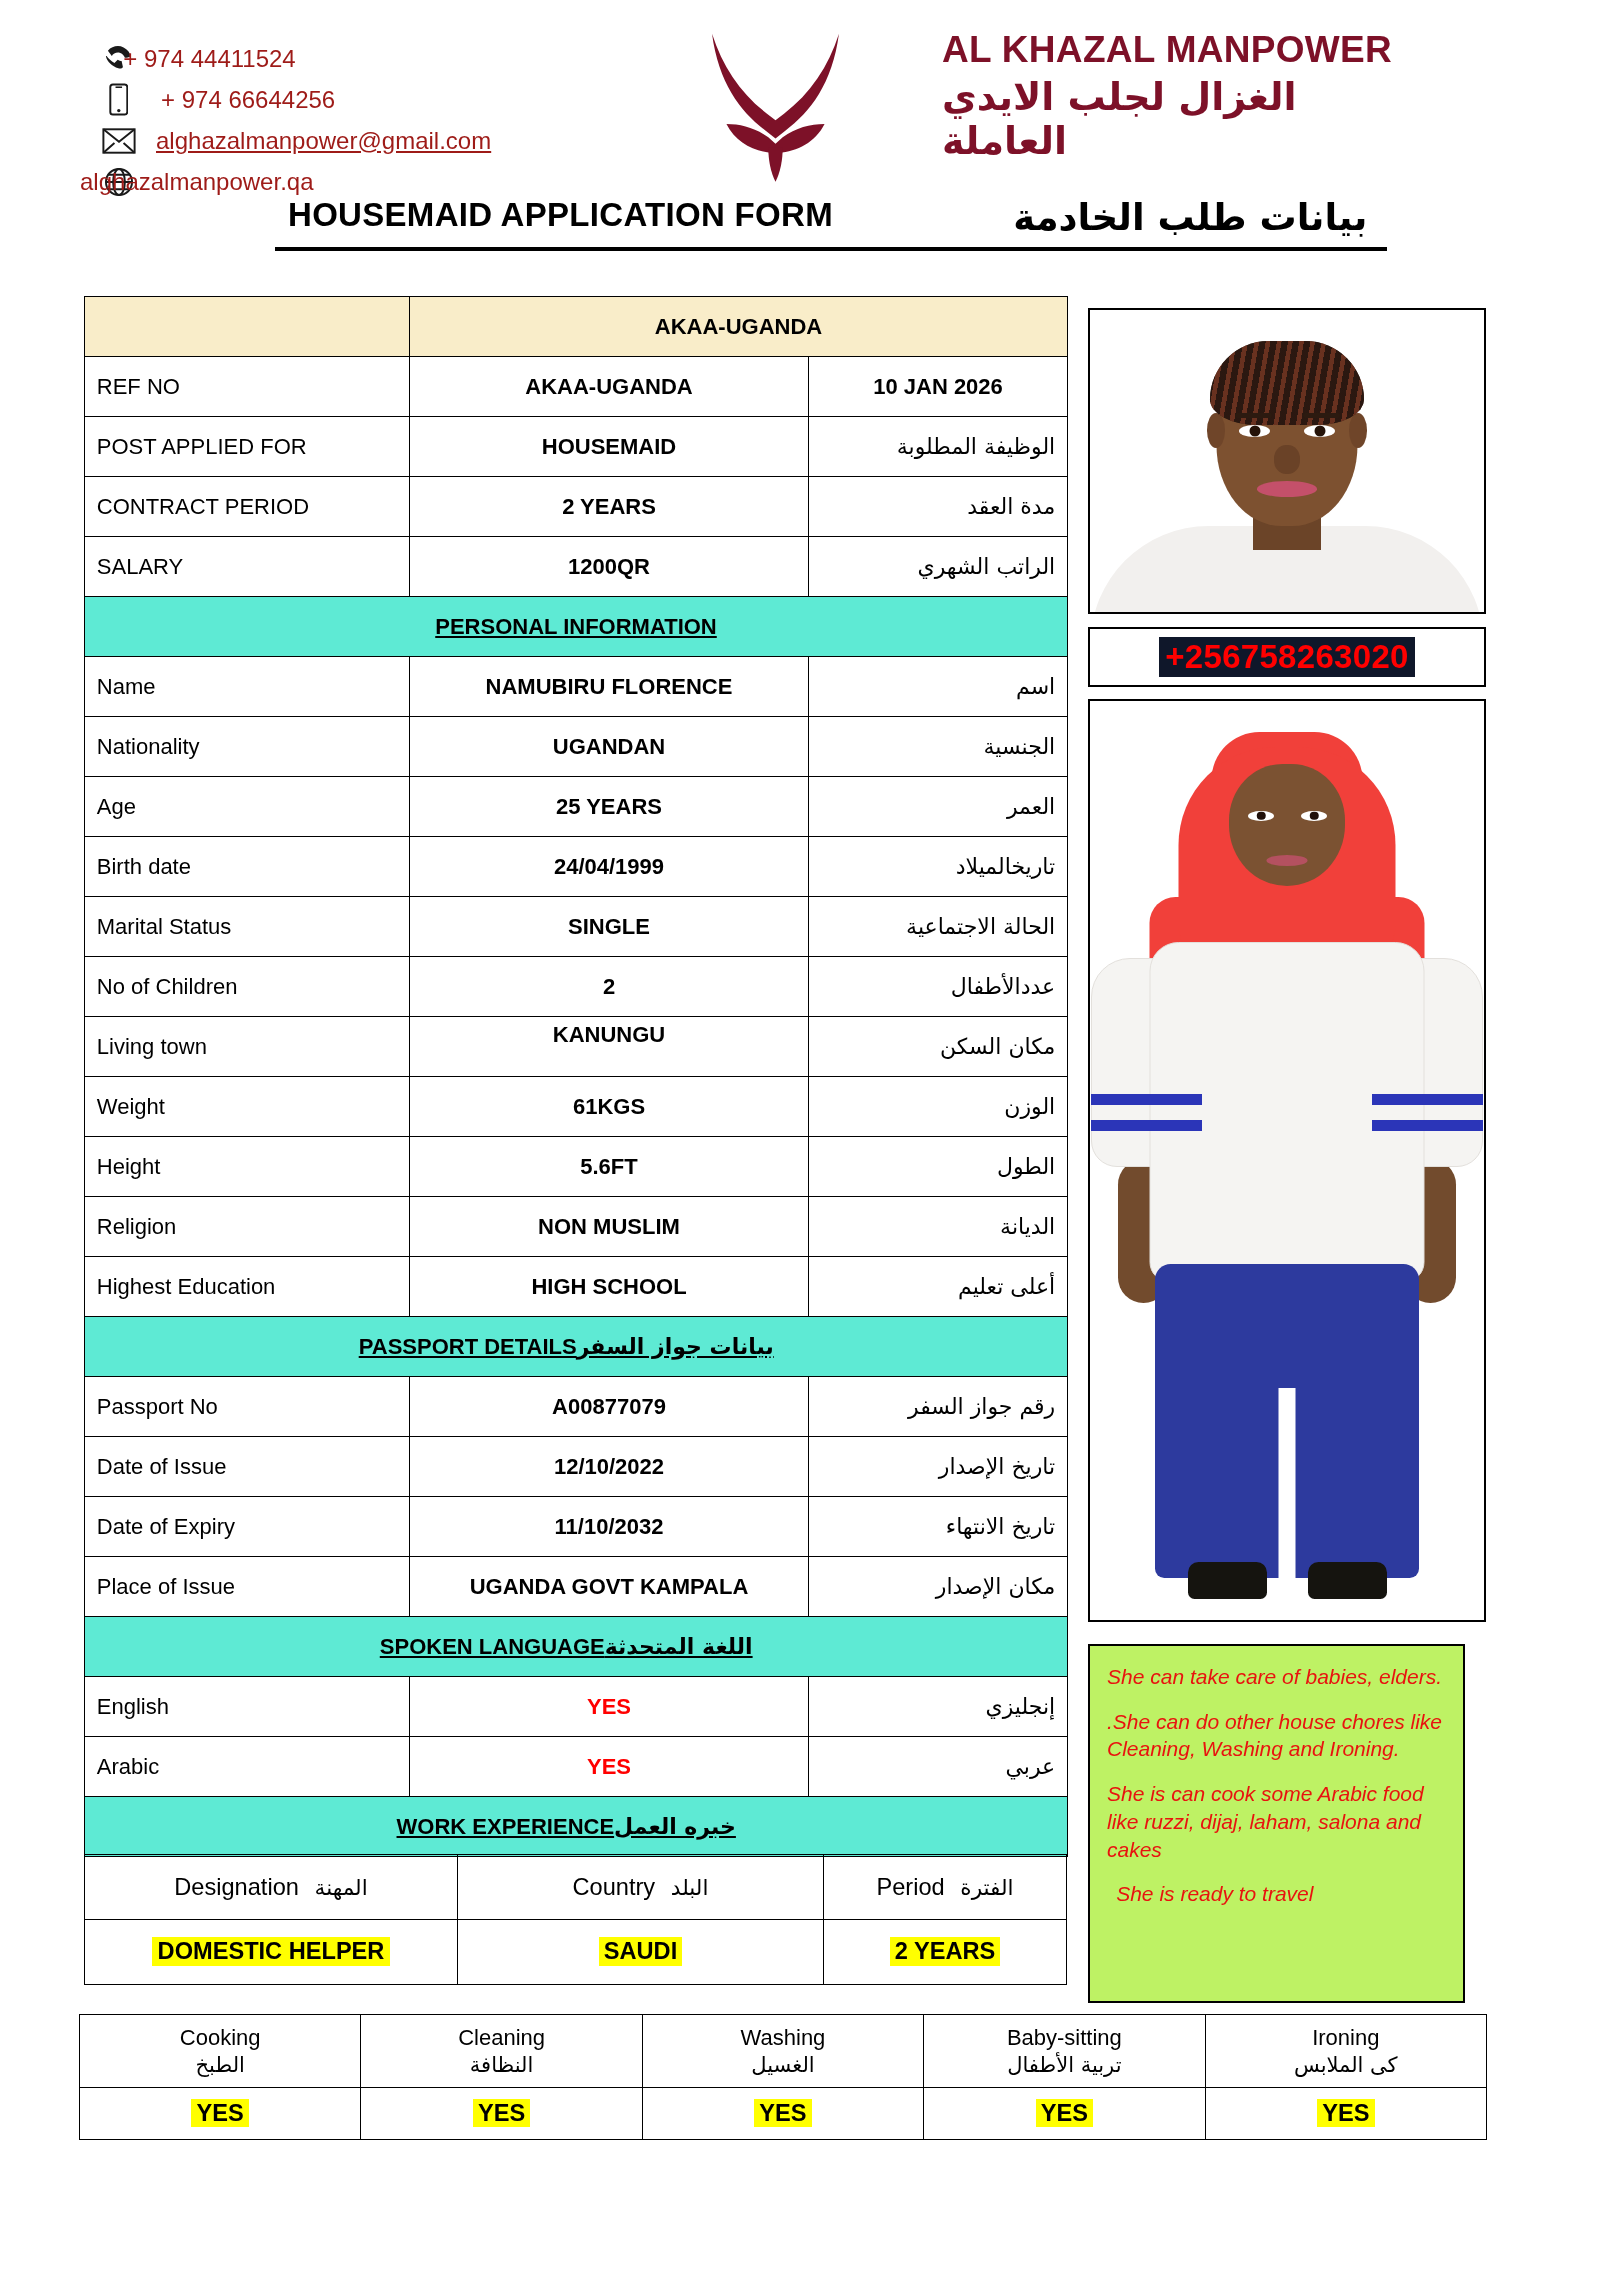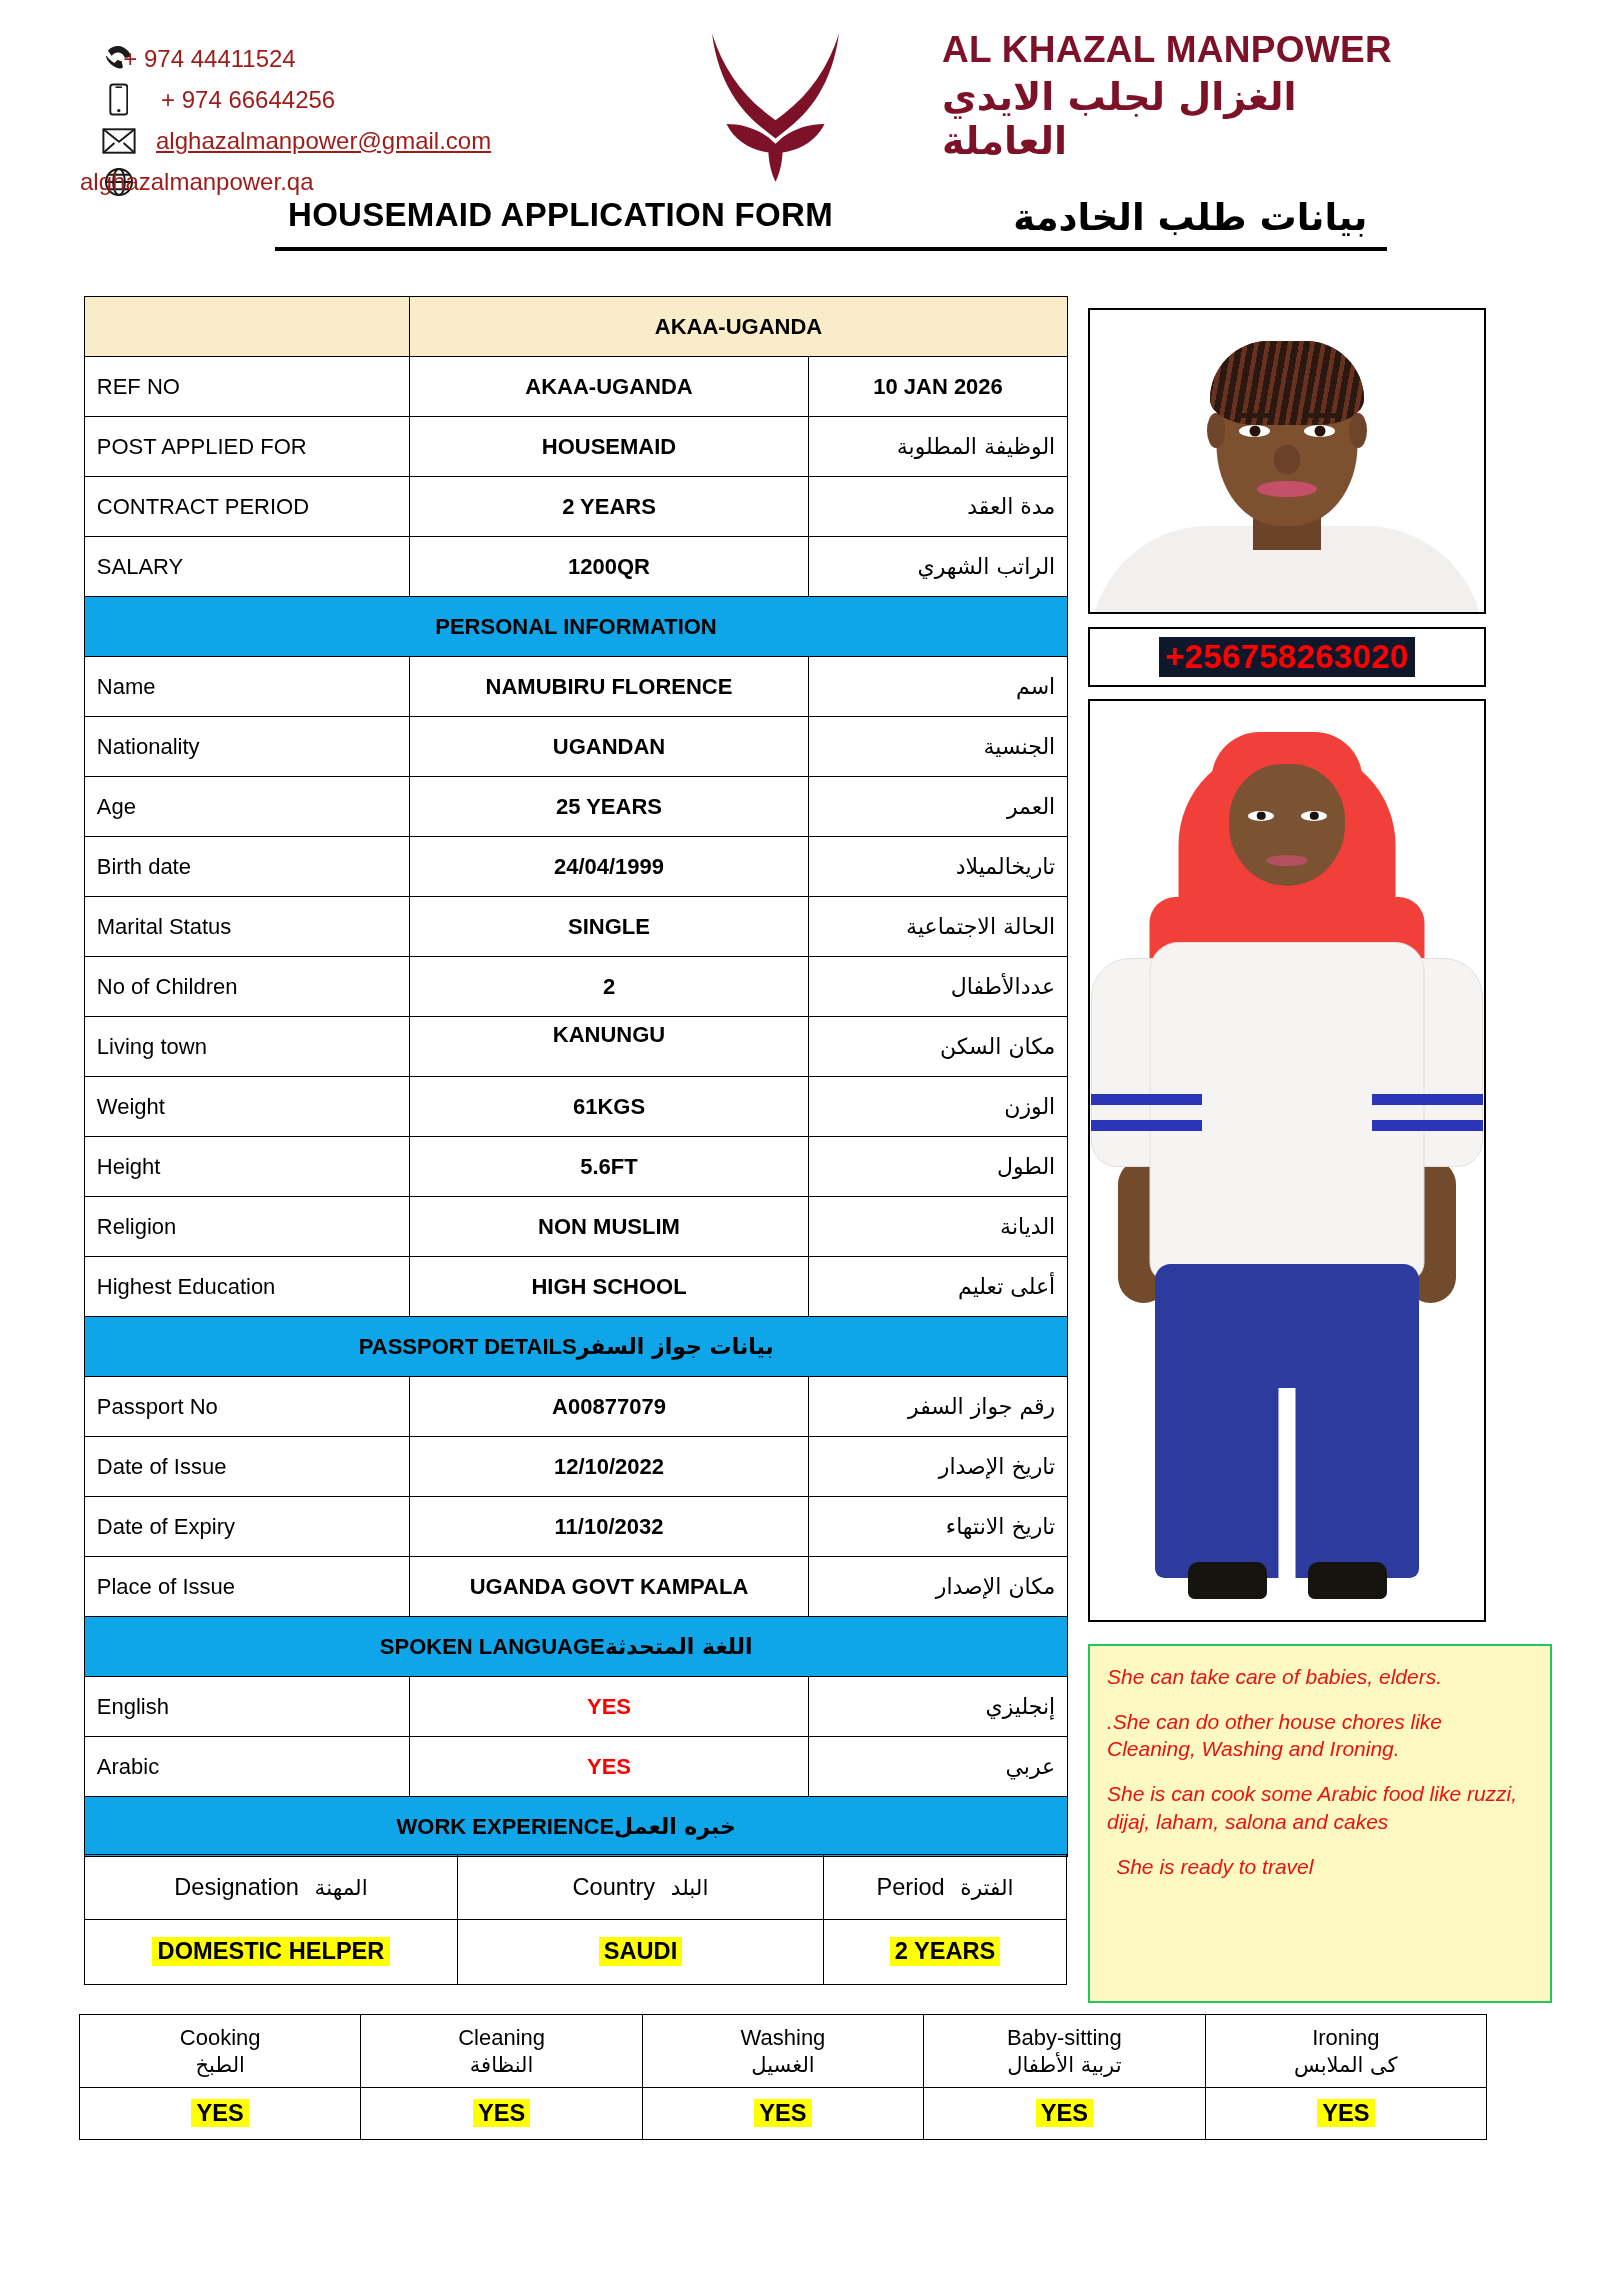--- a/index.html
+++ b/index.html
@@ -73,21 +73,21 @@
   .ar { direction:rtl; text-align:right; font-family:"DejaVu Sans", sans-serif; font-size:22px; }
 
   .band {
     background:#fbecd5;
     text-align:center;
     font-weight:bold;
     font-size:25px;
     height:65px;
   }
   .band.cream { background:#f9edc9; }
-  .band.peach { background:#0ea5e9; }
+  .band.peach { background:#5eead4;text-decoration:underline; }
   .band .ar-inline {
     direction:rtl; font-family:"DejaVu Sans", sans-serif; font-weight:bold;
     margin-right:19.6px;
   }
 
   
   .we-table {
     position:absolute; left:84px; top:1854px; width:983px;
     border-collapse:collapse; table-layout:fixed;
   }
@@ -112,22 +112,22 @@
   .phone-box {
     position:absolute; left:1088px; top:627px; width:398px; height:60px;
     border:2px solid #000; background:#fff;
     display:flex; align-items:center; justify-content:center;
   }
   .phone-num {
     background:#0f172a; color:#ff0000; font-weight:bold; font-size:33px;
     padding:1.3px 6.5px; letter-spacing:0.3px;
   }
   .notes-box {
-    position:absolute; left:1088px; top:1644px; width:464px; height:359px;
-    border:2px solid #22c55e; background:#fef9c3;
+    position:absolute; left:1088px; top:1644px; width:377px; height:359px;
+    border:2px solid #000000; background:#bef264;
     padding:17px 14.4px 6.5px 17px;
   }
   .note {
     color:#e8130f; font-style:italic; font-size:21px; line-height:1.32;
     margin-bottom:17px; font-family:"Liberation Sans", sans-serif;
   }
   .note.last { margin-left:9.2px; }
 
   
   .skills-table {

